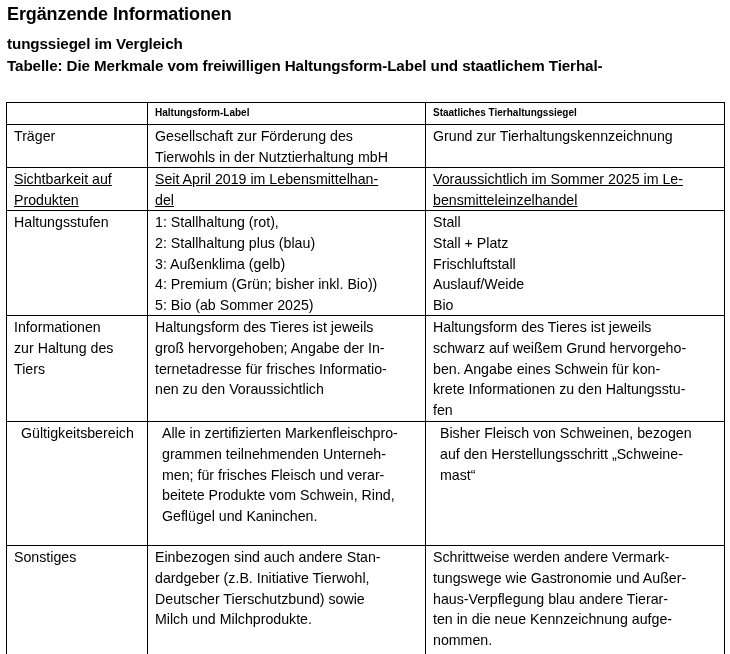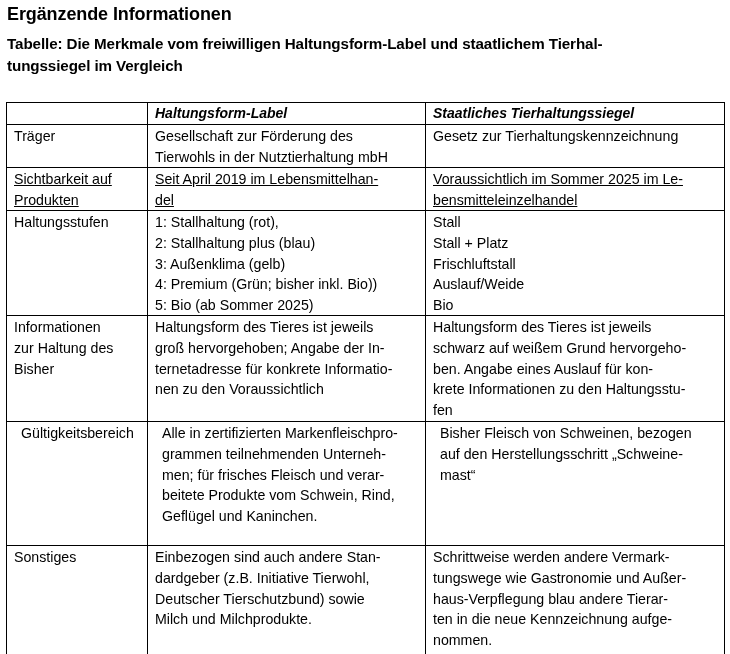--- a/index.html
+++ b/index.html
@@ -52,41 +52,40 @@
   table.cmp th, table.cmp td {
     border: 1.3px solid #000000;
     vertical-align: top;
     text-align: left;
     padding: 0 4px 0 7px;
   }
   table.cmp th {
     font-weight: bold;
     height: 21px;
     padding-top: 0px;
-    font-size: 14px;
-    font-style: italic;
+    font-size: 10px;
   }
   table.cmp td { padding-top: 1px; }
   .line { display: block; white-space: nowrap; }
 
   tr.r-traeger td { height: 40px; }
   tr.r-sicht td { height: 39px; text-decoration: underline; }
   tr.r-stufen td { height: 103px; }
   tr.r-info td { height: 104px; }
   tr.r-gueltig td { height: 122px; padding-left: 14px; }
   tr.r-sonst td { height: 108px; }
 </style>
 </head>
 <body>
 
 <div class="section-title">Ergänzende Informationen</div>
 
 <div class="table-caption">
+  <span>tungssiegel im Vergleich</span>
   <span>Tabelle: Die Merkmale vom freiwilligen Haltungsform-Label und staatlichem Tierhal-</span>
-  <span>tungssiegel im Vergleich</span>
 </div>
 
 <table class="cmp">
   <colgroup>
       <col class="c1">
       <col class="c2">
       <col class="c3">
     </colgroup>
   <thead>
     <tr>
@@ -98,21 +97,21 @@
   <tbody>
     <tr class="r-traeger">
       <td>
         <span class="line">Träger</span>
       </td>
       <td>
         <span class="line">Gesellschaft zur Förderung des</span>
         <span class="line">Tierwohls in der Nutztierhaltung mbH</span>
       </td>
       <td>
-        <span class="line">Gesetz zur Tierhaltungskennzeichnung</span>
+        <span class="line">Grund zur Tierhaltungskennzeichnung</span>
       </td>
     </tr>
 
     <tr class="r-sicht">
       <td>
         <span class="line">Sichtbarkeit auf</span>
         <span class="line">Produkten</span>
       </td>
       <td>
         <span class="line">Seit April 2019 im Lebensmittelhan-</span>
@@ -141,32 +140,32 @@
         <span class="line">Frischluftstall</span>
         <span class="line">Auslauf/Weide</span>
         <span class="line">Bio</span>
       </td>
     </tr>
 
     <tr class="r-info">
       <td>
         <span class="line">Informationen</span>
         <span class="line">zur Haltung des</span>
-        <span class="line">Bisher</span>
+        <span class="line">Tiers</span>
       </td>
       <td>
         <span class="line">Haltungsform des Tieres ist jeweils</span>
         <span class="line">groß hervorgehoben; Angabe der In-</span>
-        <span class="line">ternetadresse für konkrete Informatio-</span>
+        <span class="line">ternetadresse für frisches Informatio-</span>
         <span class="line">nen zu den Voraussichtlich</span>
       </td>
       <td>
         <span class="line">Haltungsform des Tieres ist jeweils</span>
         <span class="line">schwarz auf weißem Grund hervorgeho-</span>
-        <span class="line">ben. Angabe eines Auslauf für kon-</span>
+        <span class="line">ben. Angabe eines Schwein für kon-</span>
         <span class="line">krete Informationen zu den Haltungsstu-</span>
         <span class="line">fen</span>
       </td>
     </tr>
 
     <tr class="r-gueltig">
       <td>
         <span class="line">Gültigkeitsbereich</span>
       </td>
       <td>

